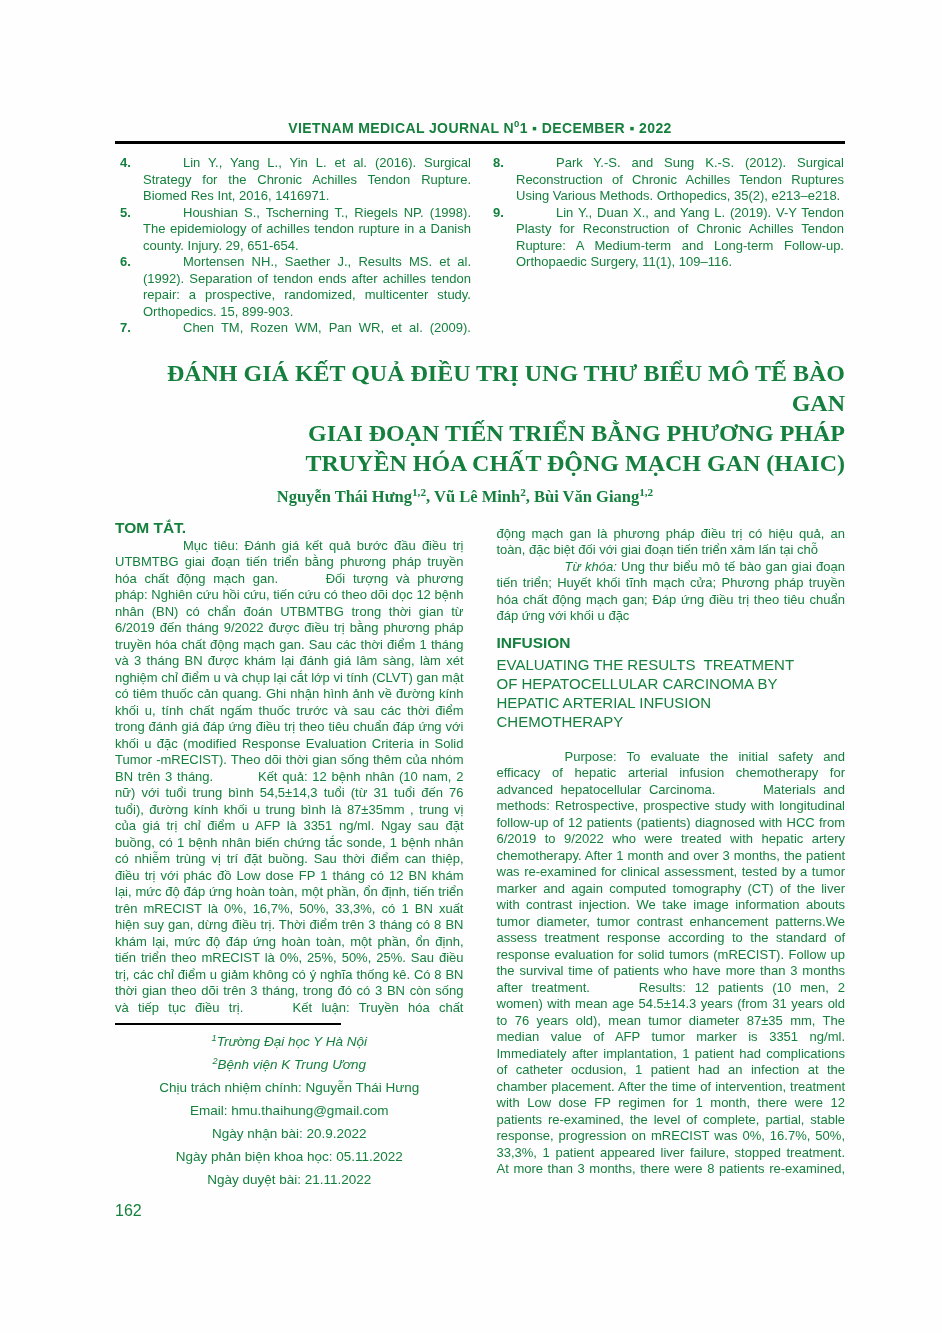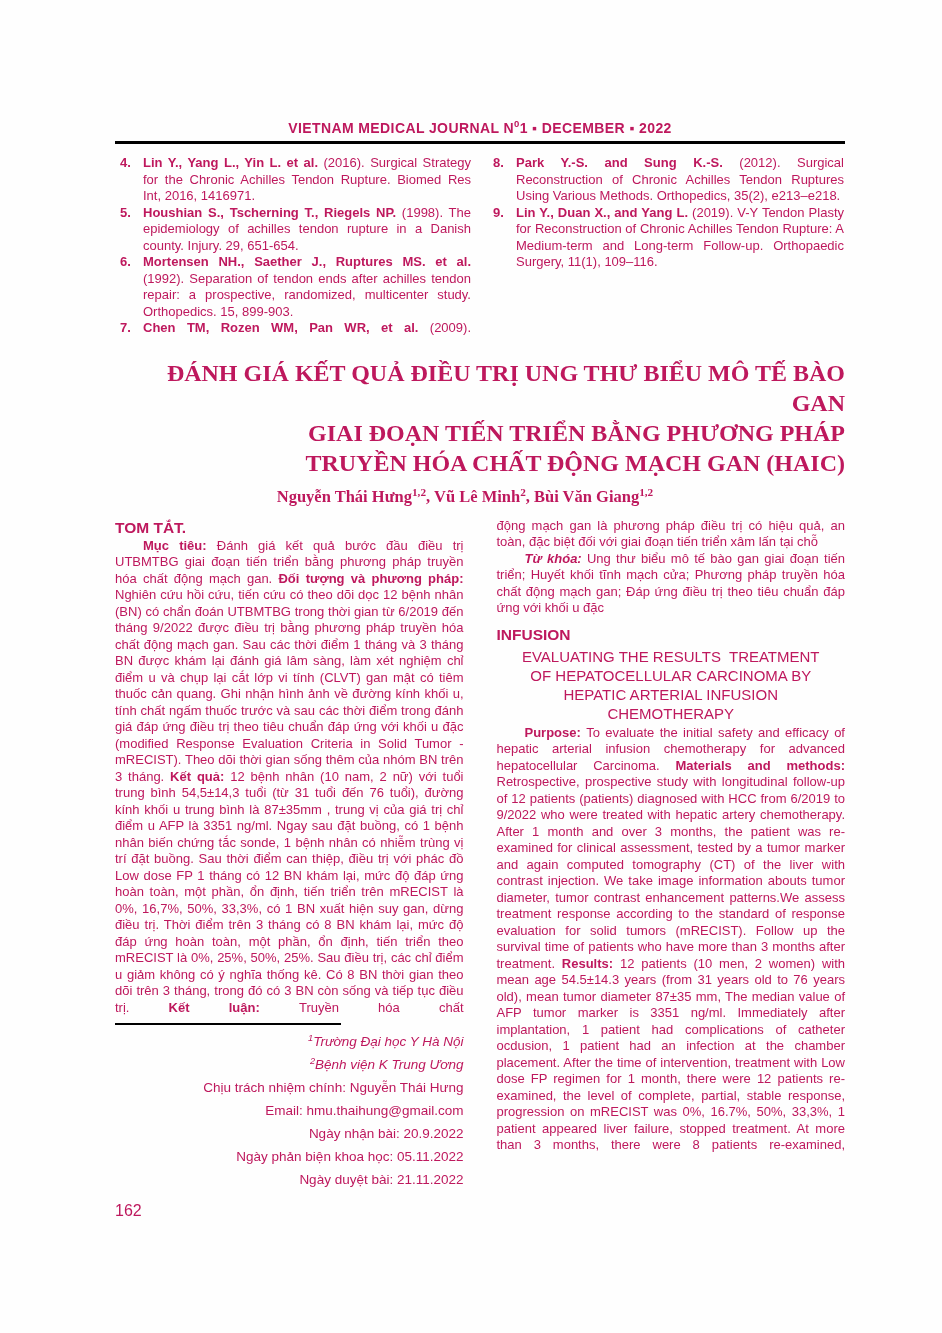--- a/index.html
+++ b/index.html
@@ -1,26 +1,26 @@
 <!DOCTYPE html>
 <html><head>
 <meta charset="utf-8">
 <style>
   html,body{margin:0;padding:0;background:#ffffff;}
   .page{
     position:relative;
     width:942px;height:1333px;
     box-sizing:border-box;
     background:#fefefe;
-    color:#be185d;
+    color:#15803d;
     padding:120px 97px 0 115px;
     font-family:"Liberation Sans","DejaVu Sans",sans-serif;
     overflow:hidden;
   }
-  .b{font-weight:bold;}
+  .b{font-weight:normal;margin-left:40px;}
   .i{font-style:italic;}
   sup{font-size:68%;line-height:0;}
 
   
   .journal-header{
     text-align:center;
     font-weight:bold;
     font-size:14px;
     letter-spacing:.4px;
     padding-bottom:5px;
@@ -51,43 +51,43 @@
     font-weight:bold;
     font-size:16.5px;
   }
 
   
   .cols{display:flex;gap:33px;margin-top:11px;}
   .col{width:356px;font-size:13px;line-height:16.5px;text-align:justify;}
   .sec-heading{font-size:15.5px;font-weight:bold;text-align:left;line-height:19px;margin-bottom:1px;}
   .para{text-indent:28px;}
   .para.continues{text-align-last:justify;}
-  .para-noindent{text-indent:0;}
+  .para-noindent{text-indent:0;margin-top:8px;}
   .sum-heading{margin-top:8px;}
-  .sum-subtitle{text-align:center;font-size:15px;line-height:19px;margin:3px 0 2px 0;}
+  .sum-subtitle{text-align:left;font-size:15px;line-height:19px;margin:3px 0 18px 0;}
   .sum-subtitle div{white-space:pre;}
 
   
-  .footnote{margin-top:7px;font-size:13.5px;line-height:23px;text-align:right;}
+  .footnote{margin-top:7px;font-size:13.5px;line-height:23px;text-align:center;}
   .footnote-rule{width:226px;border-top:2.5px solid #000;margin-bottom:5px;}
 
   .page-number{margin-top:12px;font-size:16px;}
 </style>
 </head>
 <body>
 
 <div class="page">
 
   <div class="journal-header"><span>VIETNAM MEDICAL JOURNAL N</span><sup>0</sup><span>1 ▪ DECEMBER ▪ 2022</span></div>
 
   <div class="refs">
     <div class="refs-col" id="refs-left">
         <div class="ref-item"><span class="ref-num">4.</span><span><span class="b">Lin Y., Yang L., Yin L. et al.</span><span> (2016). Surgical Strategy for the Chronic Achilles Tendon Rupture. Biomed Res Int, 2016, 1416971.</span></span></div>
         <div class="ref-item"><span class="ref-num">5.</span><span><span class="b">Houshian S., Tscherning T., Riegels NP.</span><span> (1998). The epidemiology of achilles tendon rupture in a Danish county. Injury. 29, 651-654.</span></span></div>
-        <div class="ref-item"><span class="ref-num">6.</span><span><span class="b">Mortensen NH., Saether J., Ruptures MS. et al.</span><span> (1992). Separation of tendon ends after achilles tendon repair: a prospective, randomized, multicenter study. Orthopedics. 15, 899-903.</span></span></div>
+        <div class="ref-item"><span class="ref-num">6.</span><span><span class="b">Mortensen NH., Saether J., Results MS. et al.</span><span> (1992). Separation of tendon ends after achilles tendon repair: a prospective, randomized, multicenter study. Orthopedics. 15, 899-903.</span></span></div>
         <div class="ref-item continues"><span class="ref-num">7.</span><span><span class="b">Chen TM, Rozen WM, Pan WR, et al.</span><span> (2009).</span></span></div>
       </div>
     <div class="refs-col" id="refs-right">
         <div class="ref-item"><span class="ref-num">8.</span><span><span class="b">Park Y.-S. and Sung K.-S.</span><span> (2012). Surgical Reconstruction of Chronic Achilles Tendon Ruptures Using Various Methods. Orthopedics, 35(2), e213–e218.</span></span></div>
         <div class="ref-item"><span class="ref-num">9.</span><span><span class="b">Lin Y., Duan X., and Yang L.</span><span> (2019). V-Y Tendon Plasty for Reconstruction of Chronic Achilles Tendon Rupture: A Medium-term and Long-term Follow-up. Orthopaedic Surgery, 11(1), 109–116.</span></span></div>
       </div>
   </div>
 
   <div class="article-title">
     <div>ĐÁNH GIÁ KẾT QUẢ ĐIỀU TRỊ UNG THƯ BIỂU MÔ TẾ BÀO GAN</div>

